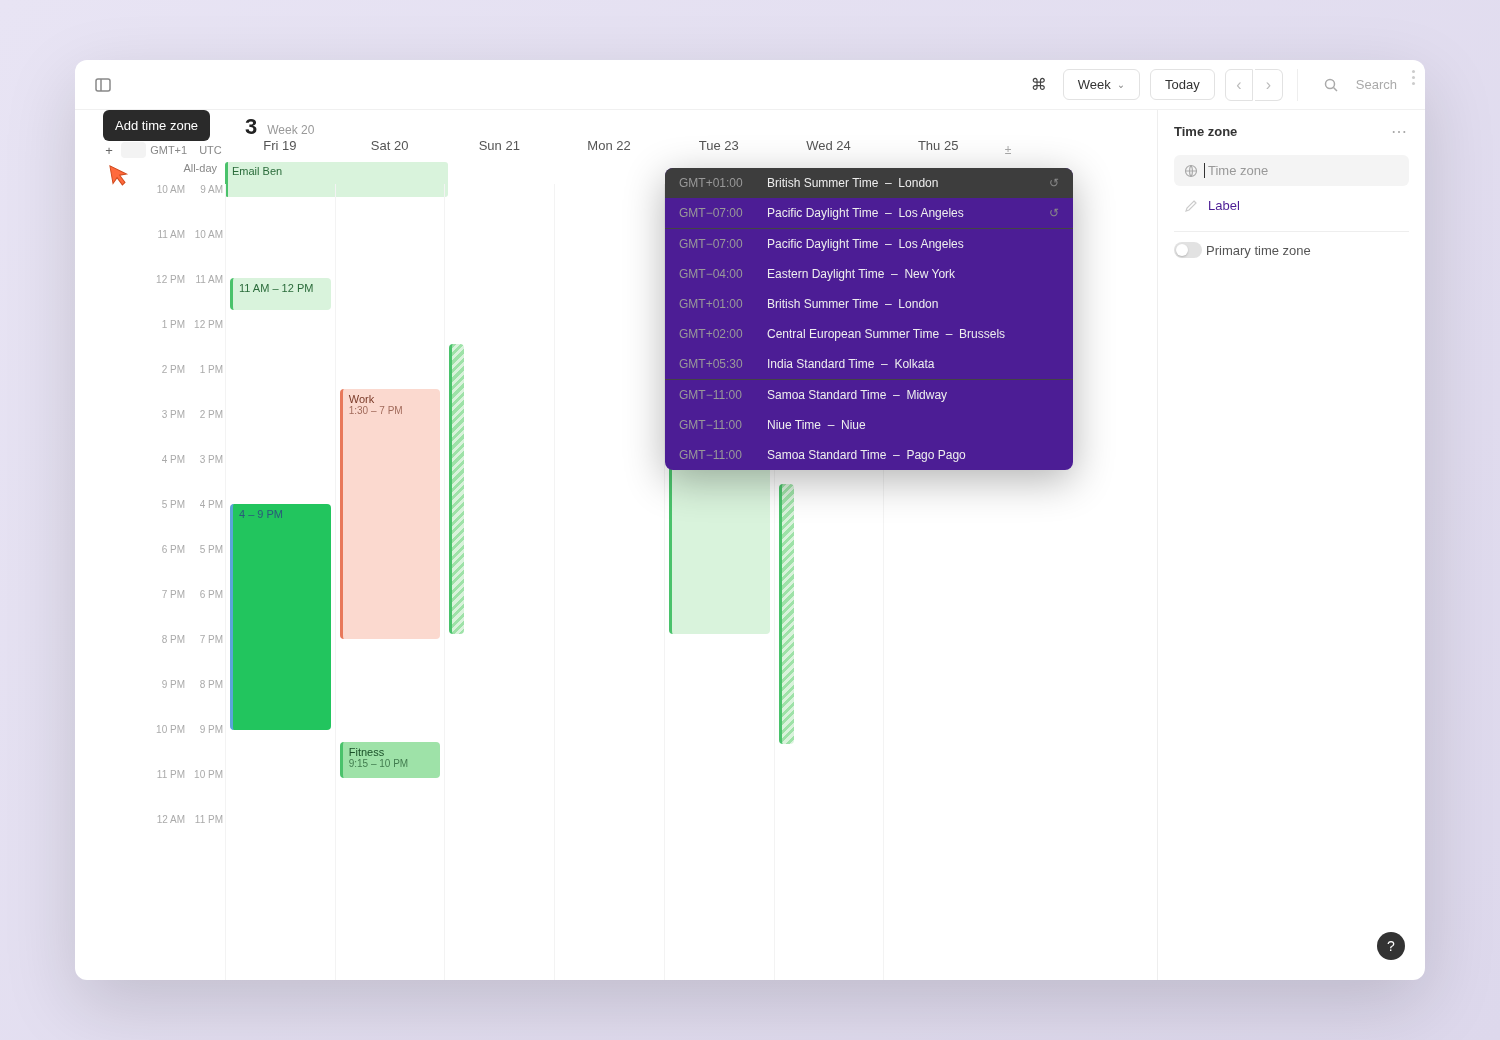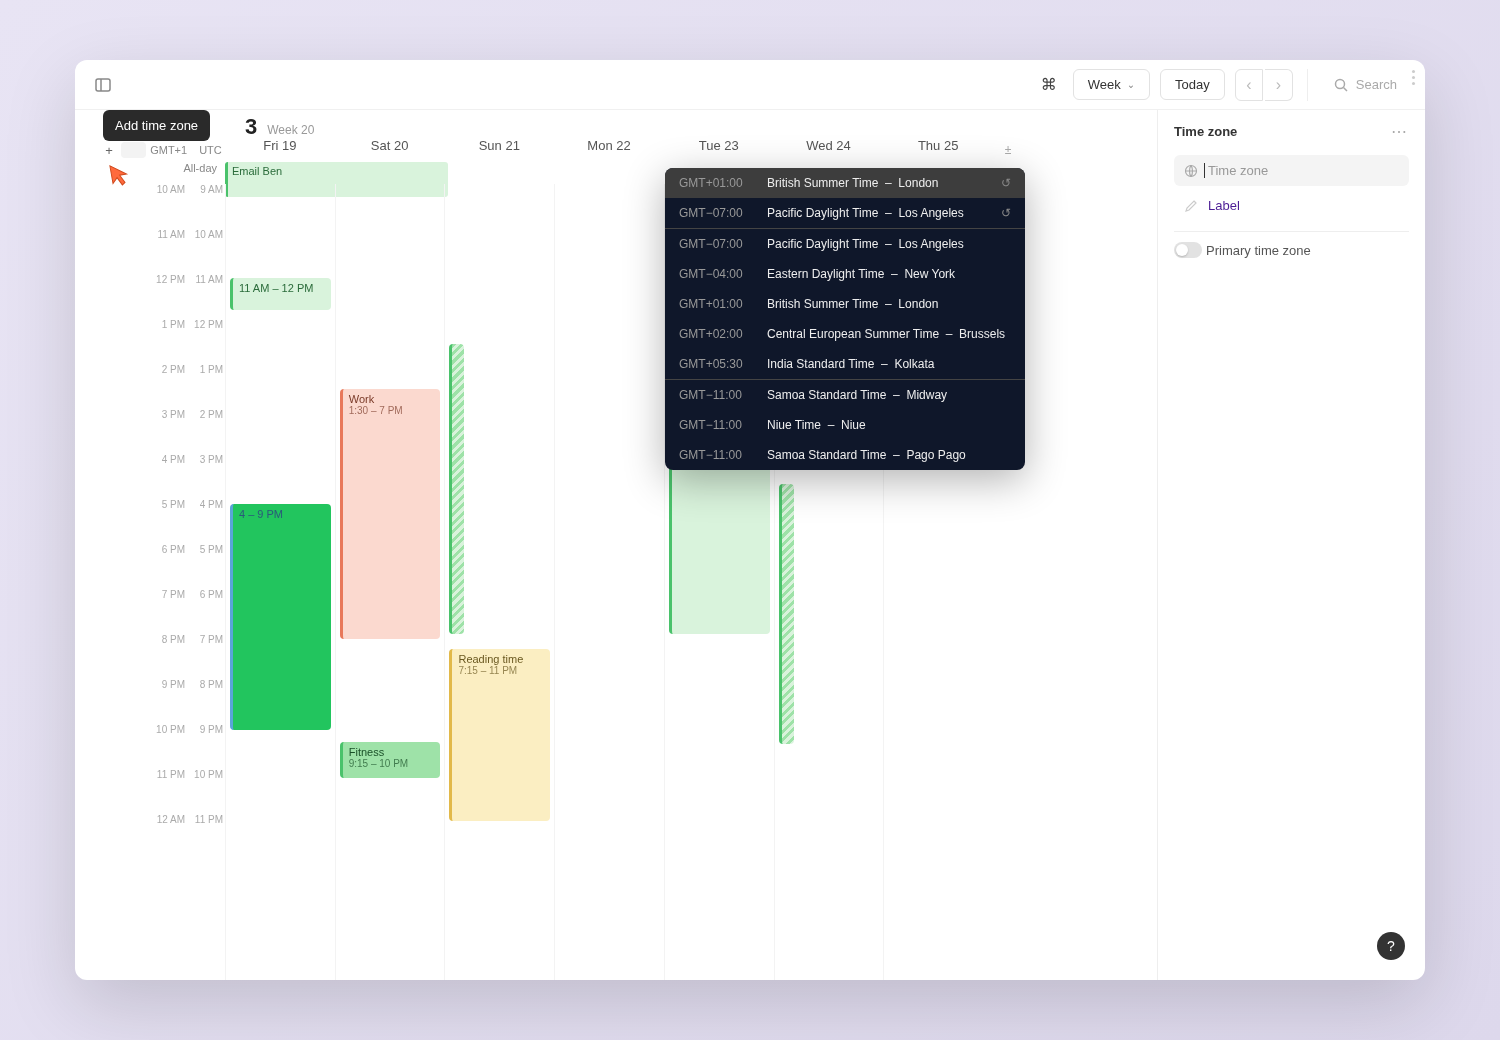--- a/index.html
+++ b/index.html
@@ -9,21 +9,21 @@
 .toolbar { height: 50px; display: flex; align-items: center; padding: 0 16px; border-bottom: 1px solid #f0f0f0; }
 .sidebar-toggle { width: 24px; height: 24px; display: flex; align-items: center; justify-content: center; color: #888; cursor: pointer; }
 .toolbar-right { margin-left: auto; display: flex; align-items: center; gap: 10px; }
 .cmd-icon { font-size: 16px; color: #444; padding: 6px; }
 .btn { background: #fff; border: 1px solid #e2e2e2; border-radius: 6px; padding: 7px 14px; font-size: 13px; color: #333; display: flex; align-items: center; gap: 6px; cursor: pointer; }
 .chevron { font-size: 10px; color: #888; }
 .nav-arrows { display: flex; gap: 2px; }
 .nav-arrow { width: 28px; height: 32px; display: flex; align-items: center; justify-content: center; cursor: pointer; color: #bbb; border: 1px solid #e2e2e2; }
 .nav-arrow:first-child { border-radius: 6px 0 0 6px; }
 .nav-arrow:last-child { border-radius: 0 6px 6px 0; border-left: none; }
-.search { display: flex; align-items: center; gap: 8px; padding: 6px 12px; color: #aaa; font-size: 13px; }
+.search { display: flex; align-items: center; gap: 18px; padding: 6px 12px; color: #aaa; font-size: 13px; }
 .toolbar-sep { width: 1px; height: 32px; background: #eee; margin: 0 4px; }
 
 .date-header { position: absolute; top: 50px; left: 0; right: 0; height: 52px; display: flex; align-items: center; }
 .date-info { position: absolute; left: 170px; top: 4px; display:flex; align-items:baseline; gap:10px; }
 .date-main { font-size: 22px; font-weight: 600; color: #222; }
 .date-sub { font-size: 12px; color: #999; }
 
 .tooltip { position: absolute; top: 50px; left: 28px; background: #2a2a2a; color: #fff; padding: 8px 12px; border-radius: 6px; font-size: 13px; z-index: 40; }
 .cursor-pointer { position: absolute; top: 102px; left: 35px; z-index: 41; transform: rotate(-10deg); }
 
@@ -53,21 +53,21 @@
 .event .title { font-weight: 500; }
 .event .time { font-size: 10px; opacity: .7; }
 .ev-green-light { background:#d9f3dc; border-left:3px solid #4ac26b; color:#2a6b3a; }
 .ev-gray { background:#f4f4f4; border-left:3px solid #bbb; color:#555; }
 .ev-red { background:#fbd9cf; border-left:3px solid #e8785a; color:#7a3a28; }
 .ev-blue { background:#22c55e; border-left:3px solid #5aa5d8; color:#2a5a7a; }
 .ev-yellow { background:#fbeec2; border-left:3px solid #e2b94a; color:#6a5820; }
 .ev-green-solid { background:#9ee2a8; border-left:3px solid #4ac26b; color:#1a5028; }
 .ev-striped { background: repeating-linear-gradient(135deg, #9ee2a8, #9ee2a8 3px, #d9f3dc 3px, #d9f3dc 6px); border-left:3px solid #4ac26b; width:5px; }
 
-.dropdown { position:absolute; top:108px; left:590px; width:360px; background:#0f172a; border-radius:8px; overflow:hidden; color:#ddd; font-size:12px; z-index:50; box-shadow:0 10px 40px rgba(0,0,0,.3); }
+.dropdown { position:absolute; top:108px; left:590px; width:408px; background:#4c1d95; border-radius:8px; overflow:hidden; color:#ddd; font-size:12px; z-index:50; box-shadow:0 10px 40px rgba(0,0,0,.3); }
 .dd-section { border-bottom:1px solid #444; }
 .dd-item { display:flex; align-items:center; padding:8px 14px; gap:10px; cursor:pointer; }
 .dd-item.selected { background:#3d3d3d; }
 .dd-offset { color:#999; width:78px; flex-shrink:0; }
 .dd-name { color:#eee; flex:1; }
 .dd-clock { color:#888; margin-left:auto; }
 
 .side-panel { position:absolute; top:50px; right:0; bottom:0; width:268px; border-left:1px solid #eee; padding: 12px 16px; }
 .panel-header { display:flex; align-items:center; justify-content:space-between; margin-bottom: 14px; }
 .panel-title { font-size:13px; font-weight:600; color:#333; }
@@ -209,21 +209,20 @@
       <div class="day-col">
         <div class="event ev-green-light" style="top:94px;left:4px;right:4px;height:32px"><span class="title">11 AM – 12 PM</span></div>
         <div class="event ev-blue" style="top:320px;left:4px;right:4px;height:226px"><span class="title">4 – 9 PM</span></div>
       </div>
       <div class="day-col">
         <div class="event ev-red" style="top:205px;left:4px;right:4px;height:250px"><span class="title">Work</span><div class="time">1:30 – 7 PM</div></div>
         <div class="event ev-green-solid" style="top:558px;left:4px;right:4px;height:36px"><span class="title">Fitness</span><div class="time">9:15 – 10 PM</div></div>
       </div>
       <div class="day-col">
         <div class="event ev-striped" style="top:160px;left:4px;height:290px"></div>
-        <div class="event ev-yellow" style="top:465px;left:4px;right:4px;height:172px"><span class="title">Reading time</span><div class="time">7:15 – 11 PM</div></div>
       </div>
       <div class="day-col"></div>
       <div class="day-col">
         <div class="event ev-green-light" style="top:220px;left:4px;right:4px;height:230px"></div>
       </div>
       <div class="day-col">
         <div class="event ev-striped" style="top:300px;left:4px;height:260px"></div>
       </div>
       <div class="day-col"></div>
     </div>

